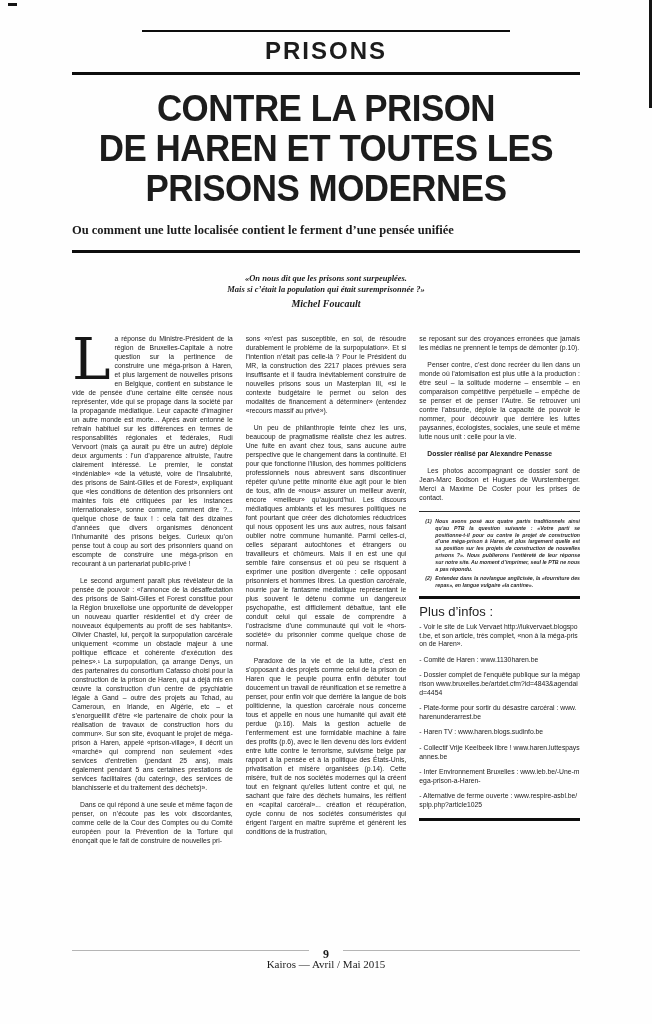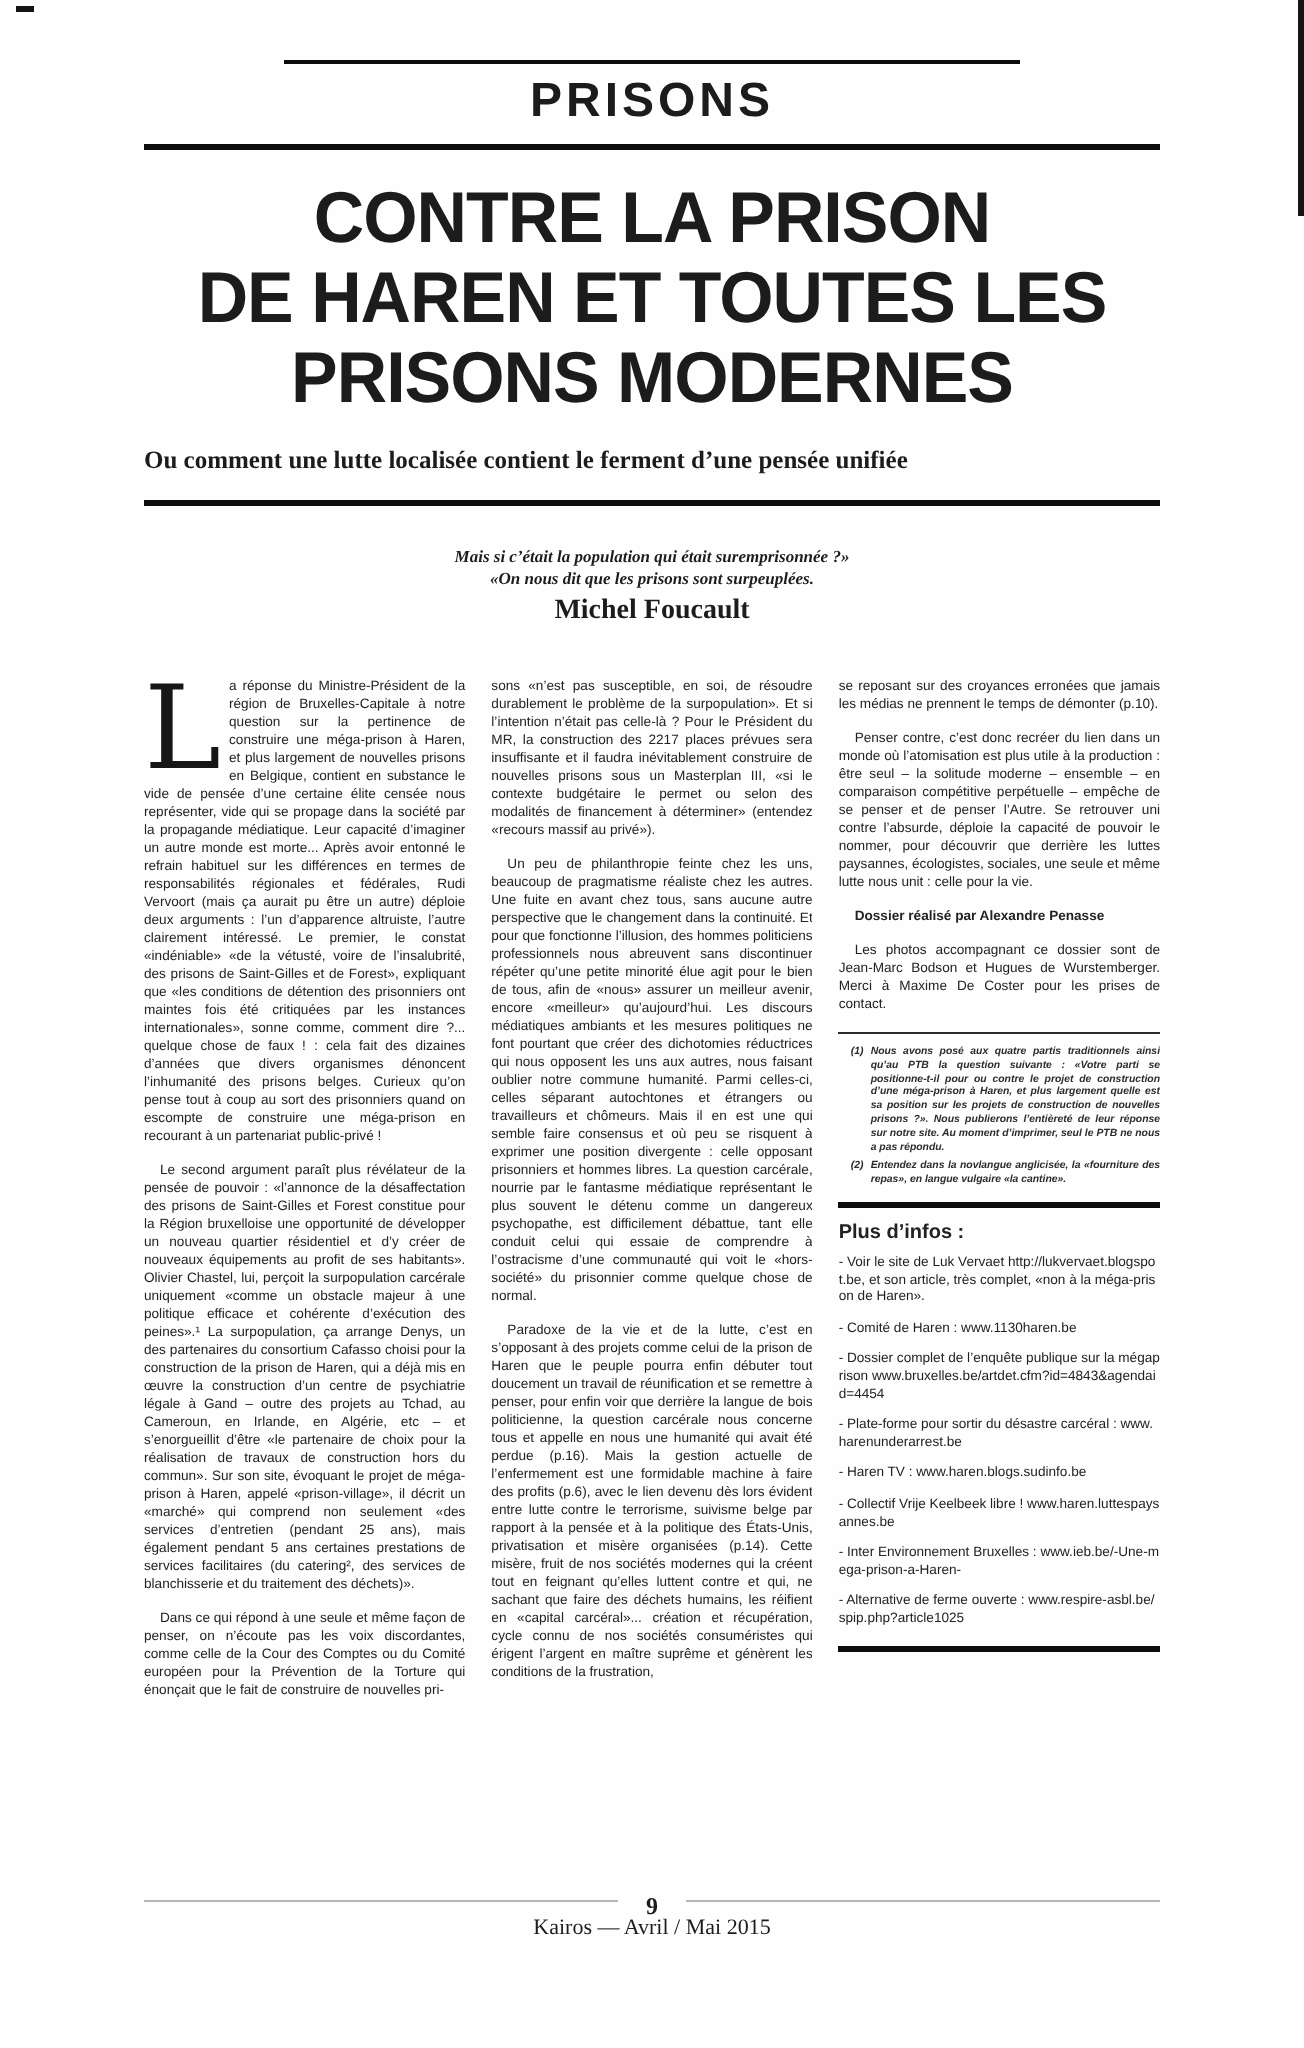--- a/index.html
+++ b/index.html
@@ -17,21 +17,21 @@
   .rule-b{margin-top:9px;border-top:3px solid #0d0d0d;}
   .title{margin-top:14px;text-align:center;font-weight:700;font-size:36px;line-height:40px;letter-spacing:-0.5px;transform:scaleX(0.97);}
   .title span{display:block;}
   .subtitle{margin-top:14px;text-align:left;font-family:"Liberation Serif",serif;font-weight:700;font-size:12.5px;}
   .rule-c{margin-top:12px;border-top:3.5px solid #0d0d0d;}
 
   
   .epigraphs{margin-top:20px;text-align:center;font-family:"Liberation Serif",serif;}
   .epi-text{font-style:italic;font-weight:700;font-size:8.5px;line-height:11px;}
   .epi-text span{display:block;}
-  .epi-author{font-weight:700;font-size:14px;margin-top:3px;}
+  .epi-author{font-weight:700;font-size:10px;margin-top:3px;font-style:italic;}
   .epi+.epi{margin-top:13px;}
 
   
   .columns{display:flex;gap:13px;margin-top:25px;height:552px;overflow:hidden;}
   .col{flex:1 1 0;overflow:hidden;text-align:justify;font-size:6.8px;line-height:9px;color:#222;}
   .col p{margin:0;}
   .col p + p{margin-top:8px;}
   .col p.indent{text-indent:8px;}
   .dropcap{float:left;font-family:"DejaVu Serif",serif;font-weight:400;font-size:58px;line-height:44px;margin:3px 4px 0 0;color:#161616;}
   .byline{font-weight:700;margin-top:9px;text-indent:8px;}
@@ -40,21 +40,21 @@
   
   .fnbox{margin-top:9px;border-top:1.5px solid #2a2a2a;padding:6px 0 7px 6px;}
   .fn{display:flex;font-size:5.2px;line-height:6.8px;font-weight:700;font-style:italic;color:#2c2c2c;}
   .fn + .fn{margin-top:3px;}
   .fn-num{flex:0 0 10px;}
   .fn-text{flex:1;text-align:justify;}
   .rule-thick{border-top:3.5px solid #0d0d0d;}
 
   
   .infos{margin-top:8px;}
-  .infos-heading{font-size:10px;font-weight:700;}
+  .infos-heading{font-size:13px;font-weight:400;}
   .info-item{margin-top:7px;font-size:6.8px;line-height:8.6px;text-align:left;word-break:break-all;}
   .infos .rule-thick{margin-top:9px;}
 
   
   .footer{position:absolute;left:72px;width:508px;top:944px;text-align:center;}
   .footer-ruleline{position:relative;height:12px;}
   .footer-ruleline .line{position:absolute;left:0;right:0;top:6px;border-top:1px solid #b5b5b5;}
   .page-num{position:relative;display:inline-block;background:#fefefe;padding:0 14px;font-family:"Liberation Serif",serif;font-weight:700;font-size:12px;line-height:12px;}
   .journal{margin-top:2px;font-family:"Liberation Serif",serif;font-size:11px;}
 </style>
@@ -75,22 +75,22 @@
       <span>DE HAREN ET TOUTES LES</span>
       <span>PRISONS MODERNES</span>
     </h1>
 
     <div class="subtitle">Ou comment une lutte localisée contient le ferment d’une pensée unifiée</div>
     <div class="rule-c"></div>
 
     <div class="epigraphs">
       <div class="epi">
         <div class="epi-text">
+          <span>«On nous dit que les prisons sont surpeuplées.</span>
           <span>Mais si c’était la population qui était suremprisonnée ?»</span>
-          <span>«On nous dit que les prisons sont surpeuplées.</span>
         </div>
         <div class="epi-author">Michel Foucault</div>
       </div>
       <div class="epi">
       </div>
     </div>
 
     <div class="columns">
       <div class="col">
         <p><span class="dropcap">L</span><span>a réponse du Ministre-Président de la région de Bruxelles-Capitale à notre question sur la pertinence de construire une méga-prison à Haren, et plus largement de nouvelles prisons en Belgique, contient en substance le vide de pensée d’une certaine élite censée nous représenter, vide qui se propage dans la société par la propagande médiatique. Leur capacité d’imaginer un autre monde est morte... Après avoir entonné le refrain habituel sur les différences en termes de responsabilités régionales et fédérales, Rudi Vervoort (mais ça aurait pu être un autre) déploie deux arguments : l’un d’apparence altruiste, l’autre clairement intéressé. Le premier, le constat «indéniable» «de la vétusté, voire de l’insalubrité, des prisons de Saint-Gilles et de Forest», expliquant que «les conditions de détention des prisonniers ont maintes fois été critiquées par les instances internationales», sonne comme, comment dire ?... quelque chose de faux ! : cela fait des dizaines d’années que divers organismes dénoncent l’inhumanité des prisons belges. Curieux qu’on pense tout à coup au sort des prisonniers quand on escompte de construire une méga-prison en recourant à un partenariat public-privé !</span></p>

